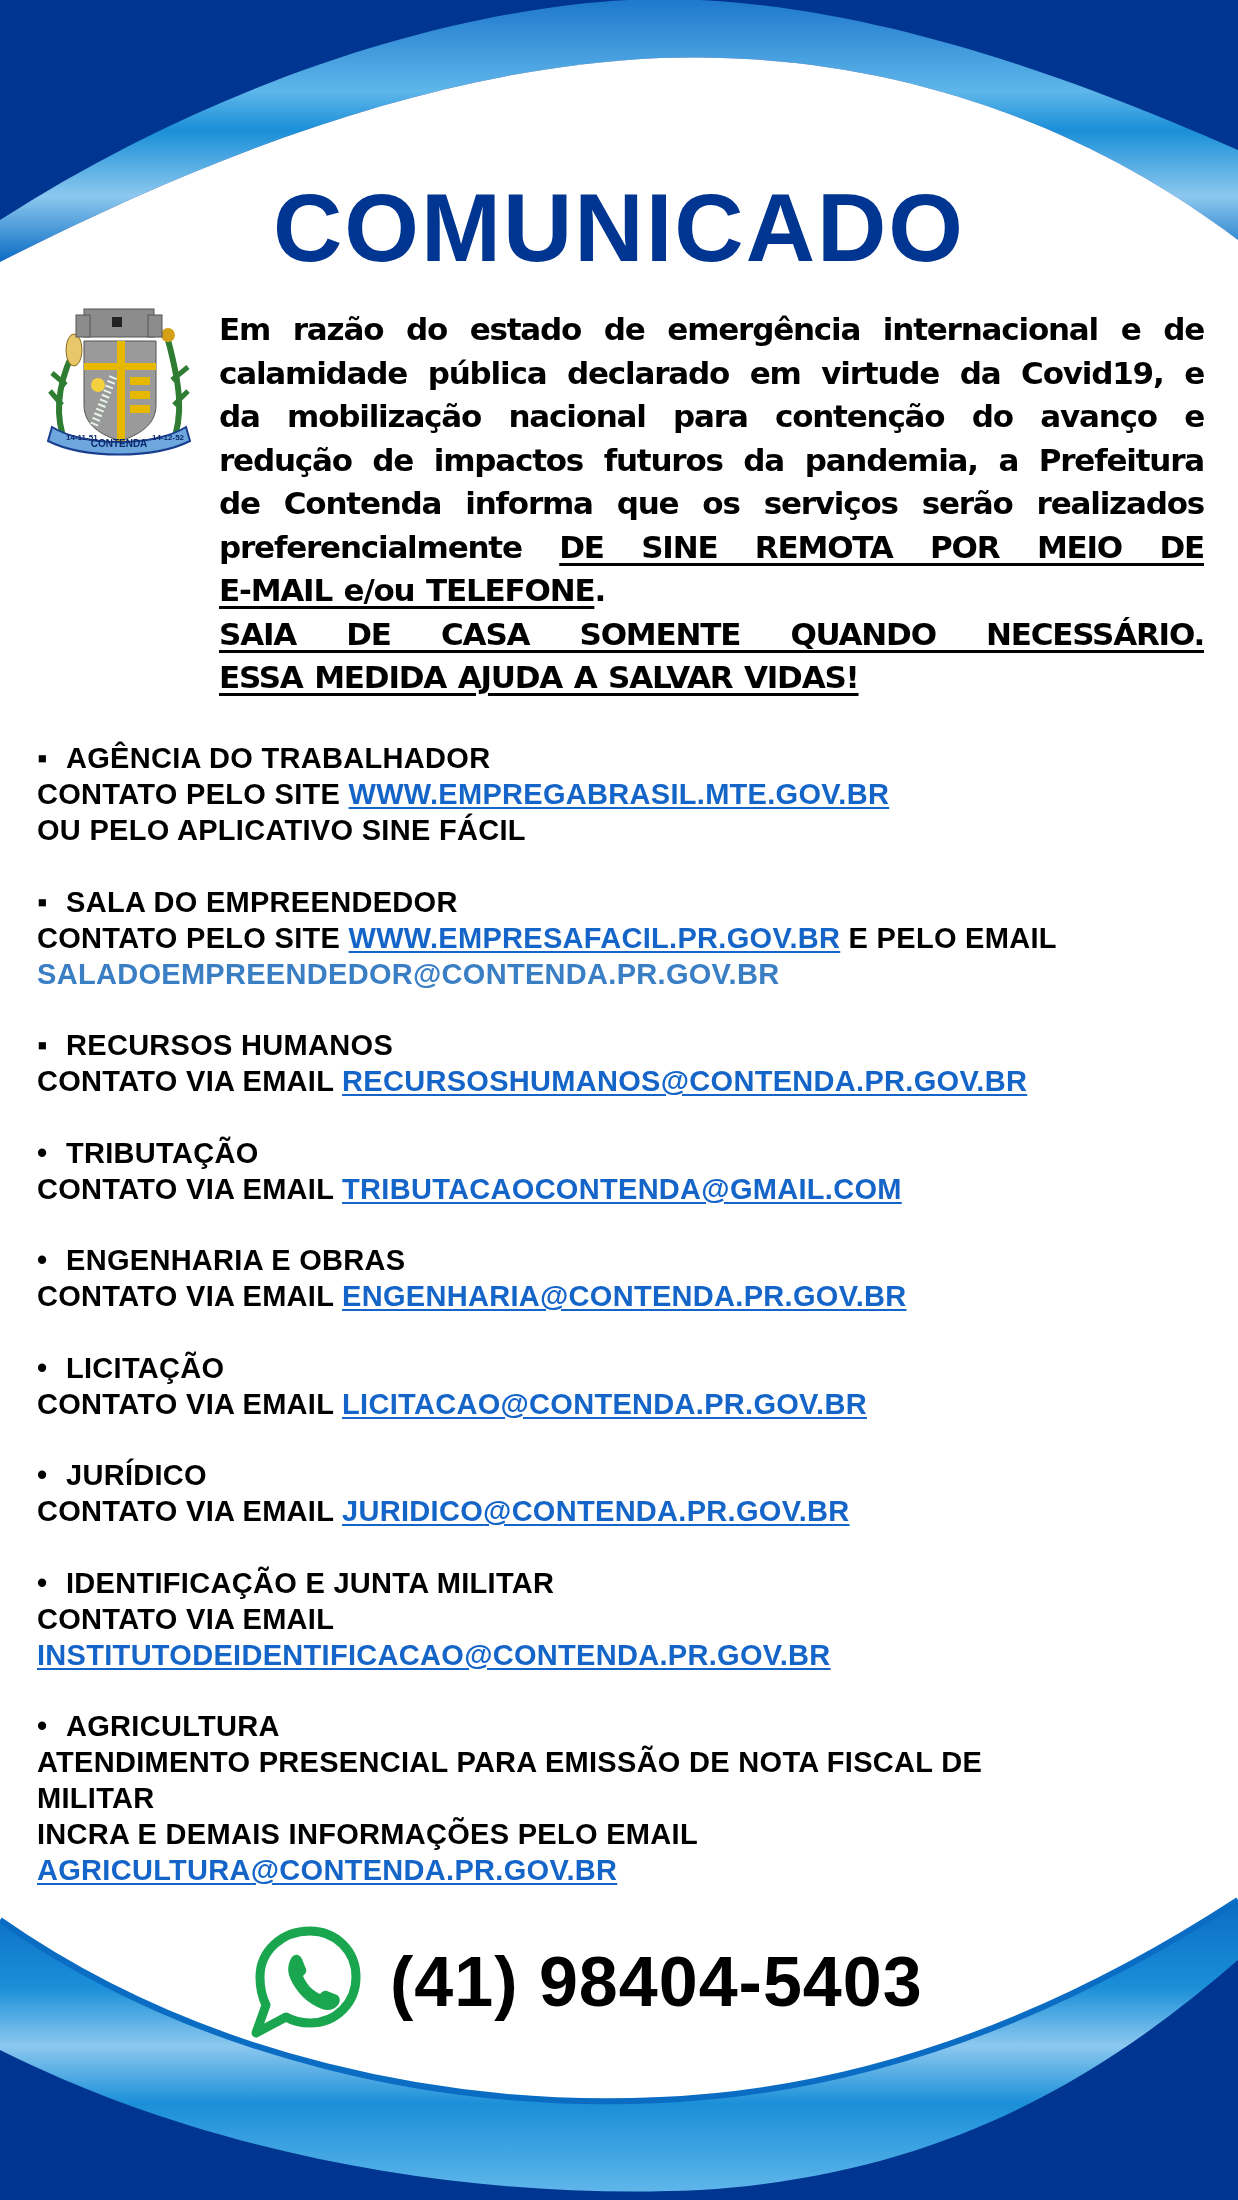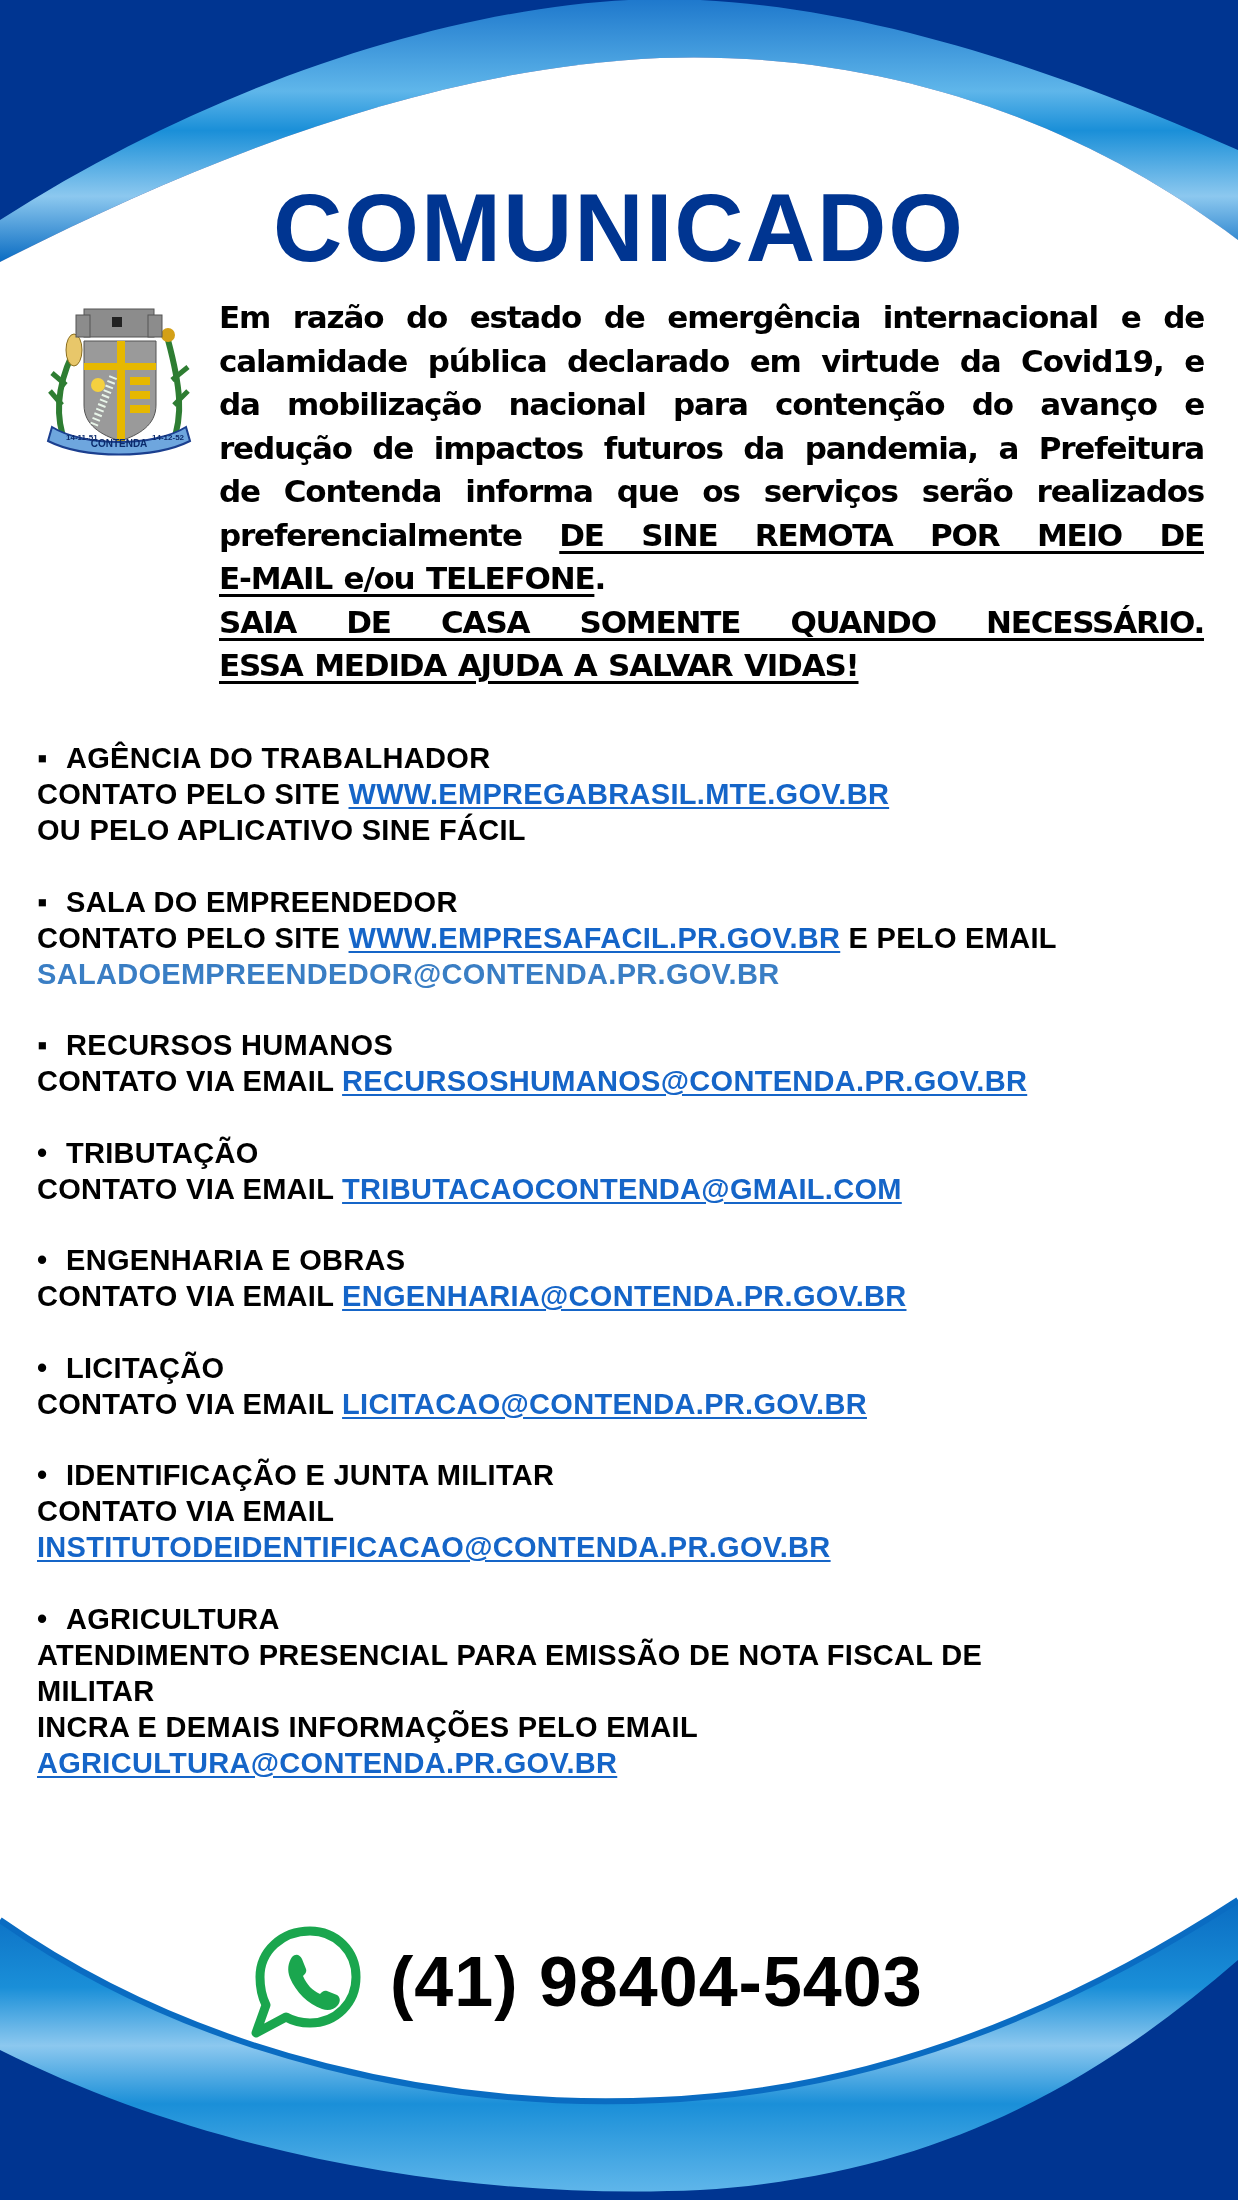--- a/index.html
+++ b/index.html
@@ -1,21 +1,21 @@
 <!DOCTYPE html>
 <html><head>
 <meta charset="utf-8">
 <style>
   html,body{margin:0;padding:0;}
   body{width:1238px;height:2200px;position:relative;overflow:hidden;background:#ffffff;}
   .bg{position:absolute;left:0;top:0;width:1238px;height:2200px;z-index:0;}
   .layer{position:absolute;z-index:1;}
   .title{left:0;top:180px;width:1238px;text-align:center;font-family:"Liberation Sans",sans-serif;font-weight:bold;font-size:96px;letter-spacing:2px;color:#003591;transform:scaleX(1.0);line-height:1;}
   .crest{left:44px;top:295px;width:150px;height:170px;}
-  .intro{left:219px;top:296px;width:985px;font-family:"DejaVu Sans",sans-serif;font-weight:bold;color:#000;font-size:31px;line-height:43.5px;text-align:justify;letter-spacing:-1.2px;word-spacing:2px;}
+  .intro{left:219px;top:308px;width:985px;font-family:"DejaVu Sans",sans-serif;font-weight:bold;color:#000;font-size:31px;line-height:43.5px;text-align:justify;letter-spacing:-1.2px;word-spacing:2px;}
   .intro .u{text-decoration:underline;text-decoration-thickness:3px;text-underline-offset:5px;}
   .intro .line{display:block;text-align-last:justify;}
   .intro .last{text-align-last:left;}
   .contacts{left:37px;top:740px;width:1180px;font-family:"Liberation Sans",sans-serif;font-weight:bold;color:#000;font-size:29px;line-height:36px;letter-spacing:0.3px;}
   .contacts .sec{margin:0 0 35.5px 0;}
   .contacts .row{display:block;white-space:nowrap;}
   .contacts .bullet{display:inline-block;width:29px;}
   .contacts a{color:#1565c8;text-decoration:underline;text-decoration-thickness:2px;text-underline-offset:3px;}
   .contacts .plainlink{color:#3a7ec4;text-decoration:none;}
   .phone{left:250px;top:1922px;height:120px;display:flex;align-items:center;}
@@ -125,20 +125,24 @@
   <div class="sec">
     <span class="row"><span class="bullet">•</span><span>ENGENHARIA E OBRAS</span></span>
     <span class="row"><span>CONTATO VIA EMAIL </span><a>ENGENHARIA@CONTENDA.PR.GOV.BR</a></span>
   </div>
 
   <div class="sec">
     <span class="row"><span class="bullet">•</span><span>LICITAÇÃO</span></span>
     <span class="row"><span>CONTATO VIA EMAIL </span><a>LICITACAO@CONTENDA.PR.GOV.BR</a></span>
   </div>
 
+  <div class="sec">
+    <span class="row"><span class="bullet">•</span><span>JURÍDICO</span></span>
+    <span class="row"><span>CONTATO VIA EMAIL </span><a>JURIDICO@CONTENDA.PR.GOV.BR</a></span>
+  </div>
 
   <div class="sec">
     <span class="row"><span class="bullet">•</span><span>IDENTIFICAÇÃO E JUNTA MILITAR</span></span>
     <span class="row">CONTATO VIA EMAIL</span>
     <span class="row"><a>INSTITUTODEIDENTIFICACAO@CONTENDA.PR.GOV.BR</a></span>
   </div>
 
   <div class="sec">
     <span class="row"><span class="bullet">•</span><span>AGRICULTURA</span></span>
     <span class="row">ATENDIMENTO PRESENCIAL PARA EMISSÃO DE NOTA FISCAL DE</span>

